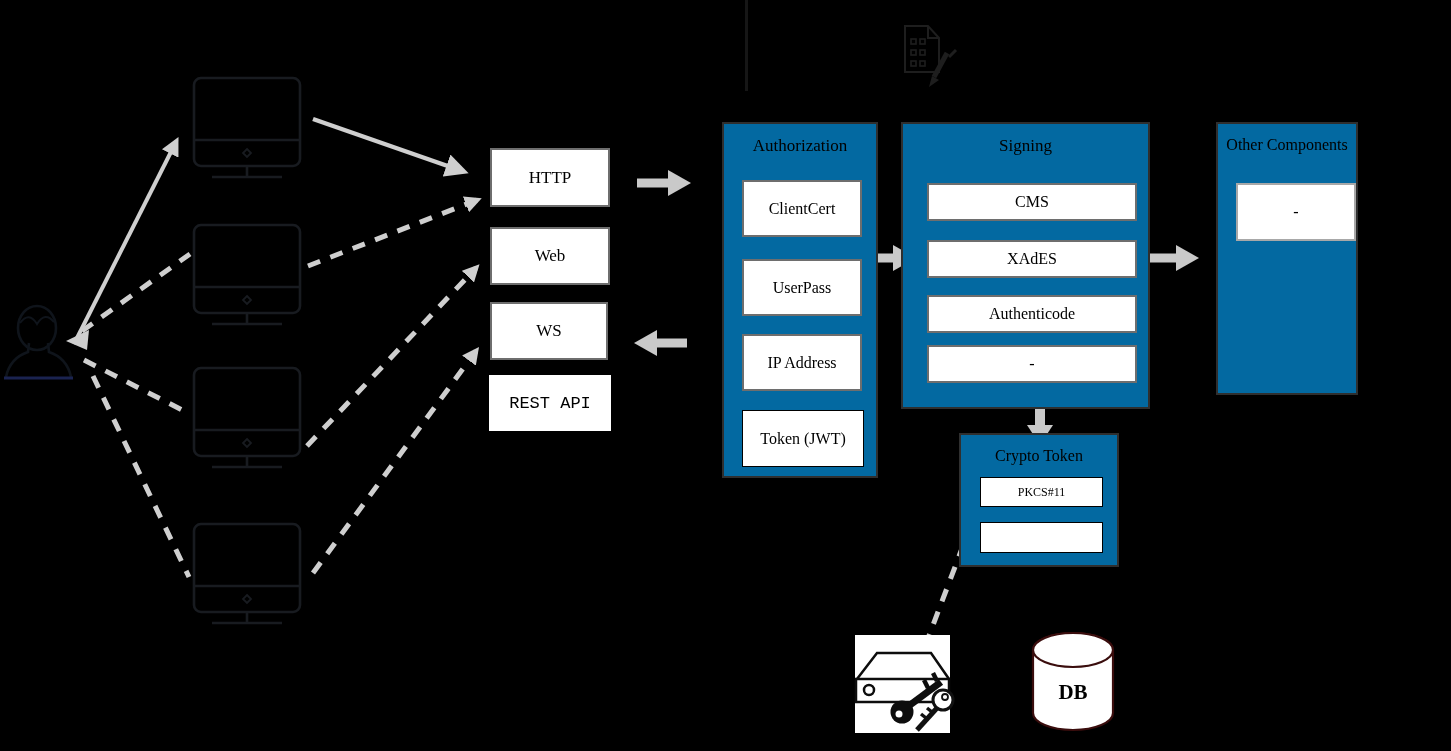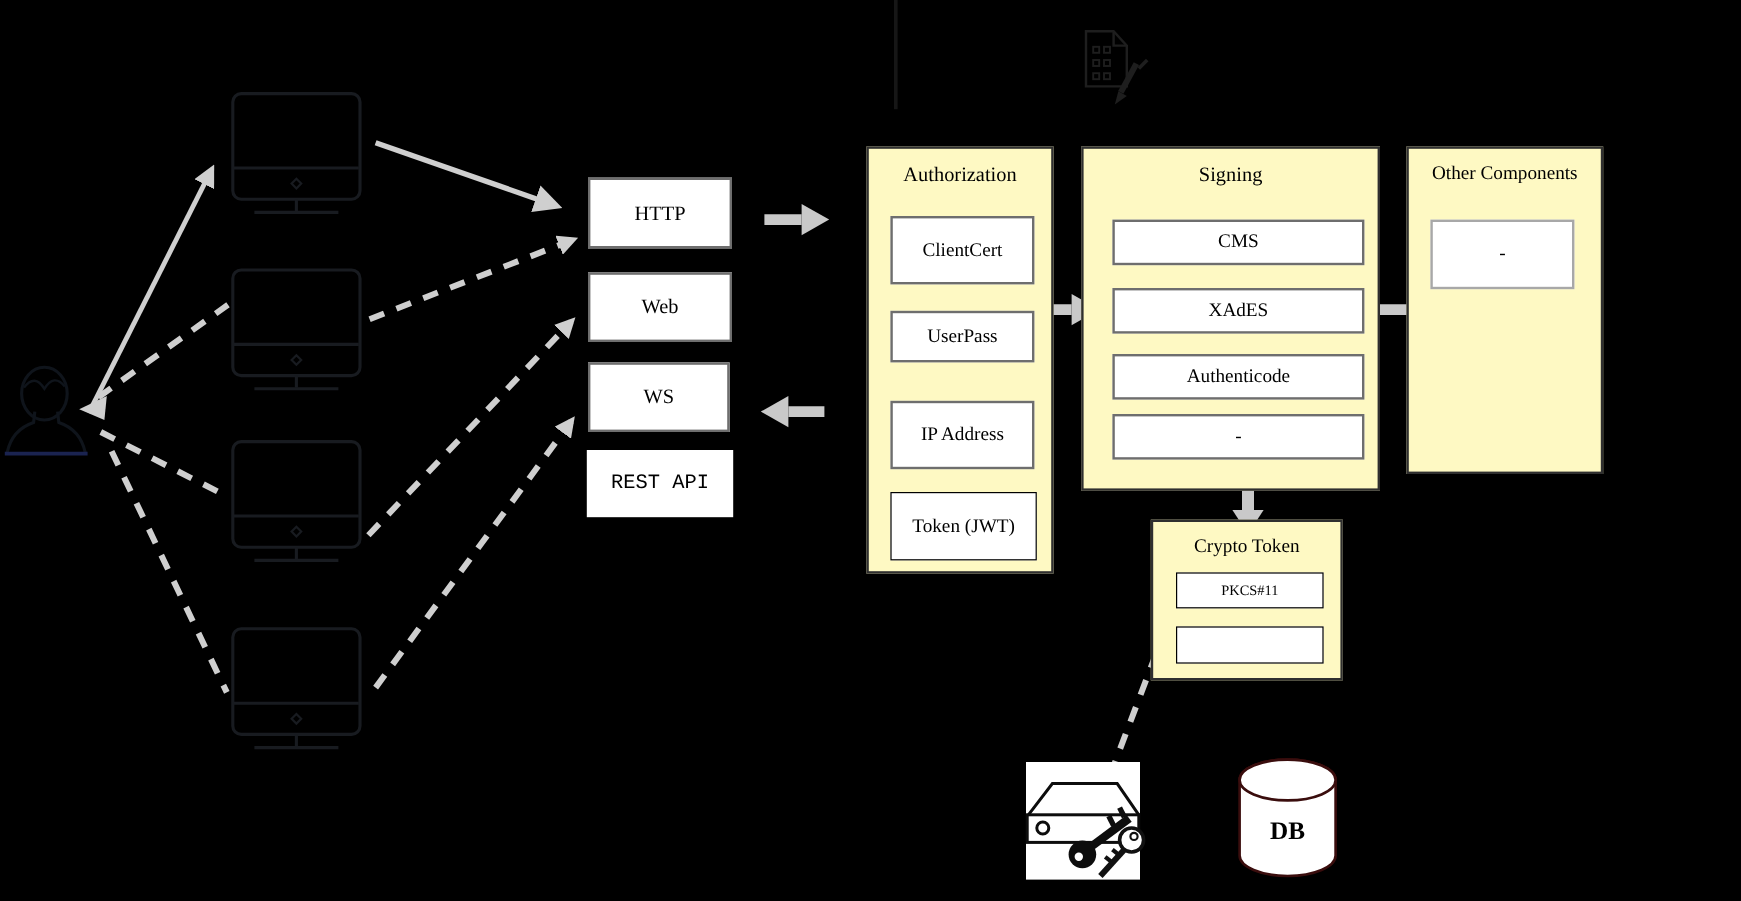--- a/index.html
+++ b/index.html
@@ -18,21 +18,21 @@
     display:flex;align-items:center;justify-content:center;
     font-size:17px;color:#000;
     box-sizing:border-box;
     text-align:center;
   }
   .b-gray{border:2px solid #6e6e6e;}
   .b-black{border:1.5px solid #000;}
   .b-light{border:2px solid #a8a8a8;}
   .container{
     position:absolute;
-    background:#fef9c3;
+    background:#0369a1;
     border:2px solid #2f2f2f;
     box-sizing:border-box;
   }
   .container .title{
     position:absolute;left:0;right:0;top:12px;
     text-align:center;font-size:17px;color:#000;
   }
   .title-sm{font-size:16px !important;}
   .inner{position:absolute;background:#fff;display:flex;align-items:center;justify-content:center;box-sizing:border-box;font-size:16px;}
   .db-label{
@@ -191,21 +191,21 @@
   </div>
   <div class="box" style="left:489px;top:375px;width:122px;height:56px;font-family:Liberation Mono, monospace;">
     <span>REST API</span>
   </div>
 
   <div class="container" style="left:722px;top:122px;width:156px;height:356px;">
     <div class="title">Authorization</div>
     <div class="inner b-gray" style="left:18px;top:56px;width:120px;height:57px;">
       <span>ClientCert</span>
     </div>
-    <div class="inner b-gray" style="left:18px;top:135px;width:120px;height:43px;text-align:center;">
+    <div class="inner b-gray" style="left:18px;top:135px;width:120px;height:57px;text-align:center;">
       <span>UserPass</span>
     </div>
     <div class="inner b-gray" style="left:18px;top:210px;width:120px;height:57px;">
       <span>IP Address</span>
     </div>
     <div class="inner b-black" style="left:18px;top:286px;width:122px;height:57px;">
       <span>Token (JWT)</span>
     </div>
   </div>
 
@@ -218,21 +218,21 @@
       <span>XAdES</span>
     </div>
     <div class="inner b-gray" style="left:24px;top:171px;width:210px;height:38px;">
       <span>Authenticode</span>
     </div>
     <div class="inner b-gray" style="left:24px;top:221px;width:210px;height:38px;">
       <span>-</span>
     </div>
   </div>
 
-  <div class="container" style="left:1172px;top:122px;width:164px;height:273px;">
+  <div class="container" style="left:1216px;top:122px;width:142px;height:273px;">
     <div class="title title-sm">Other Components</div>
     <div class="inner b-light" style="left:18px;top:59px;width:120px;height:58px;">
       <span>-</span>
     </div>
   </div>
 
   <div class="container" style="left:959px;top:433px;width:160px;height:134px;">
     <div class="title title-sm">Crypto Token</div>
     <div class="inner b-black" style="left:19px;top:42px;width:123px;height:30px;font-size:12px;">
       <span>PKCS#11</span>

